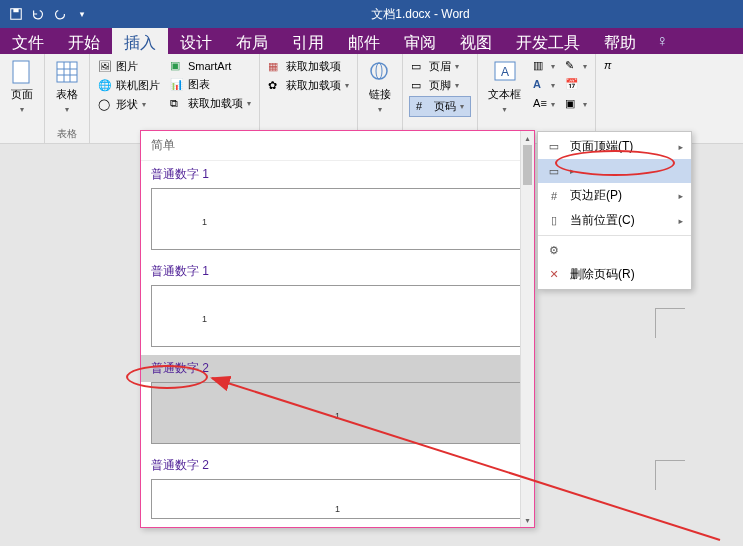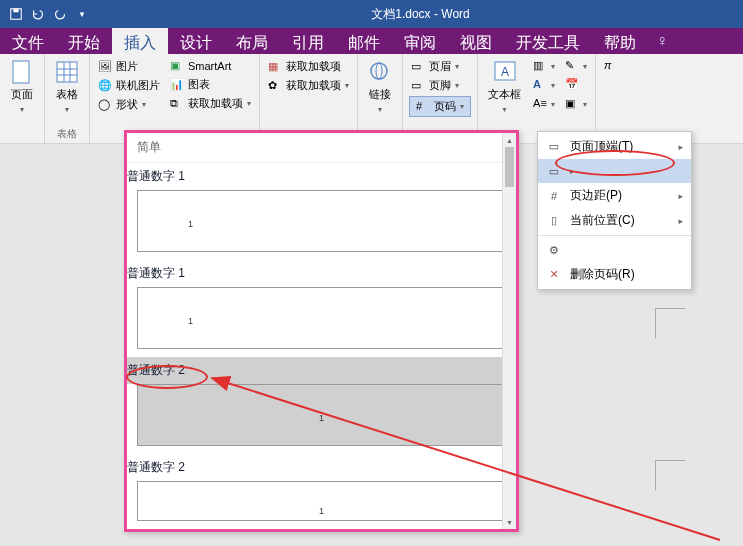--- a/index.html
+++ b/index.html
@@ -23,23 +23,23 @@
 .ribbon-big-btn { display: flex; flex-direction: column; align-items: center; gap: 3px; padding: 2px 4px; cursor: pointer; }
 .ribbon-big-btn .icon { width: 24px; height: 24px; }
 .ribbon-col { display: flex; flex-direction: column; gap: 2px; }
 .ribbon-small-row { display: flex; align-items: center; gap: 4px; padding: 1px 2px; cursor: pointer; white-space: nowrap; }
 .ribbon-small-row .icon { width: 14px; height: 14px; flex-shrink: 0; }
 .ribbon-inner { display: flex; gap: 6px; flex: 1; }
 .dd-arrow { font-size: 8px; color: #666; }
 
 .page-num-btn { background: #c8d8ef; border: 1px solid #8aa5cf; padding: 2px 6px; }
 
-.dropdown-panel { position: absolute; top: 130px; left: 124px; width: 395px; background: white; border: 3px solid #ec4899; box-shadow: 2px 2px 6px rgba(0,0,0,0.2); font-size: 12px; }
+.dropdown-panel { position: absolute; top: 130px; left: 140px; width: 395px; background: white; border: 1px solid #ec4899; box-shadow: 2px 2px 6px rgba(0,0,0,0.2); font-size: 12px; }
 .dropdown-header { padding: 6px 10px; color: #666; border-bottom: 1px solid #eee; }
-.gallery-item-label { padding: 5px 0; color: #0f172a; }
+.gallery-item-label { padding: 5px 10px; color: #4c1d95; }
 .gallery-preview { margin: 0 10px 8px 10px; border: 1px solid #999; height: 62px; position: relative; background: white; }
 .gallery-preview.selected { background: #d0d0d0; }
 .gallery-item-label.selected { background: #d0d0d0; }
 .page-num-sample { position: absolute; font-size: 9px; color: #333; }
 .scrollbar { position: absolute; right: 0; top: 0; bottom: 0; width: 14px; background: #f0f0f0; border-left: 1px solid #ddd; }
 .scroll-thumb { position: absolute; top: 14px; left: 2px; right: 2px; height: 40px; background: #c0c0c0; }
 .scroll-arrow { position: absolute; height: 14px; left: 0; right: 0; display: flex; align-items: center; justify-content: center; font-size: 8px; color: #666; }
 
 .submenu { position: absolute; top: 131px; left: 537px; width: 155px; background: white; border: 1px solid #c6c6c6; box-shadow: 2px 2px 6px rgba(0,0,0,0.2); font-size: 12px; padding: 2px 0; }
 .submenu-item { display: flex; align-items: center; padding: 4px 8px; cursor: pointer; gap: 8px; }

